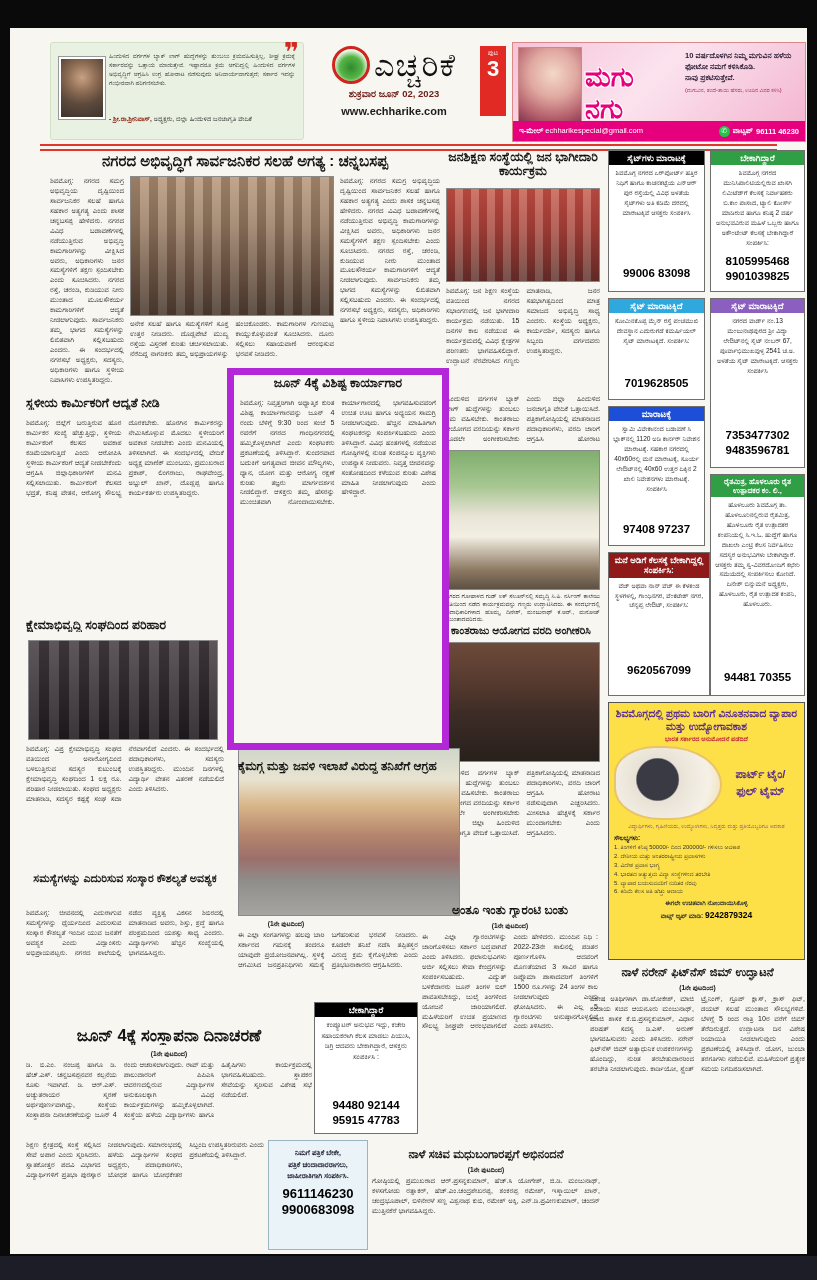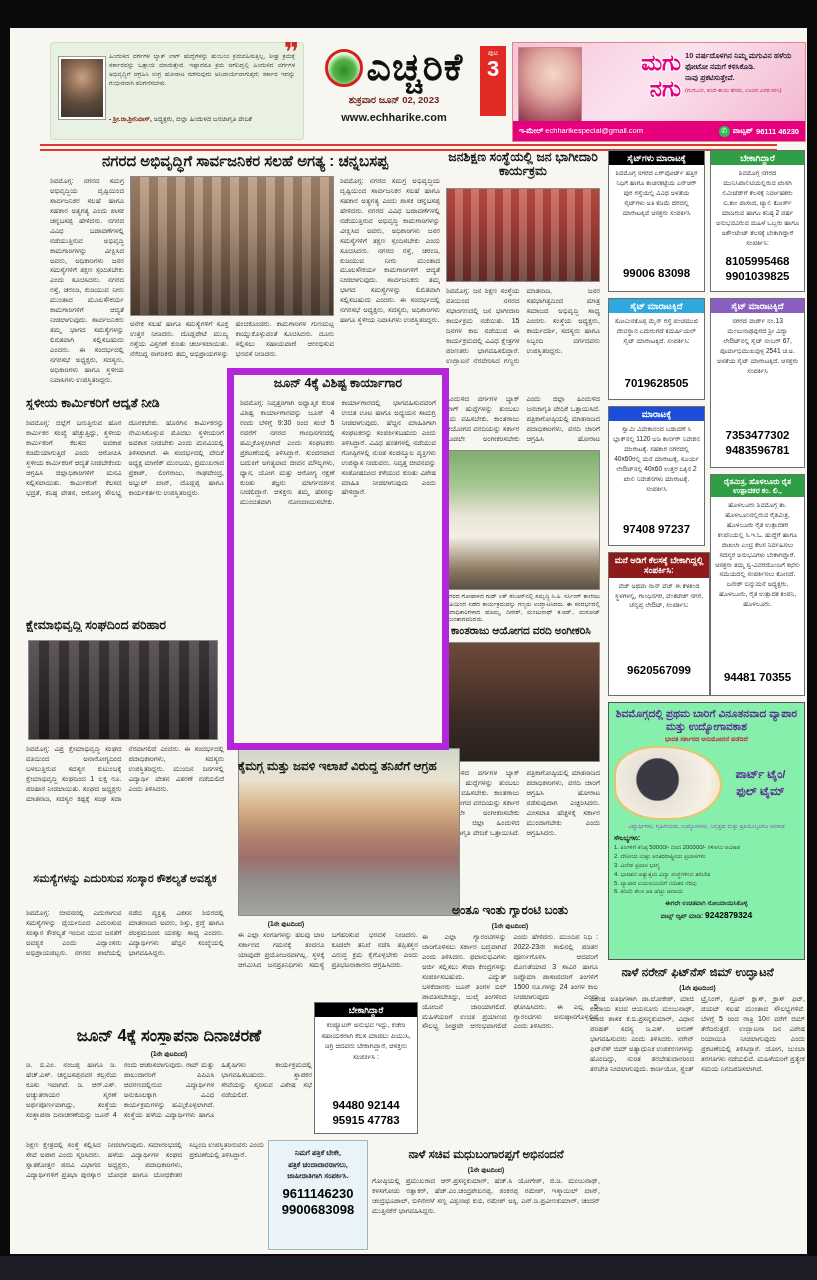--- a/index.html
+++ b/index.html
@@ -23,50 +23,50 @@
      outline:1px solid #999;background:
      radial-gradient(circle at 50% 32%, #c9a183 0%, #8a6a52 34%, #5d4a3c 60%, #3c332c 100%);}
   #quotebox .qtext{position:absolute;left:58px;top:9px;width:186px;font-size:6.2px;line-height:1.45;
      color:#333;text-align:justify;height:56px;overflow:hidden;}
   #quotebox .qsig{position:absolute;left:58px;top:72px;width:186px;font-size:6.6px;color:#222;}
   #quotebox .qsig b{color:#8c2412;}
   #masthead{text-align:center;}
   .logo-row{display:flex;align-items:center;justify-content:center;gap:4px;}
   .logo-circle{width:32px;height:32px;border-radius:50%;border:3px solid #d0241e;background:
      radial-gradient(circle at 50% 58%, #2e8b2e 0%, #57b547 45%, #eaf6e5 70%, #ffffff 100%);}
-  .mast-title{font-size:38px;font-weight:bold;color:#111;letter-spacing:1px;}
+  .mast-title{font-size:32px;font-weight:normal;color:#111;letter-spacing:1px;}
   .mast-date{font-size:9.5px;font-weight:bold;color:#70201a;margin-top:4px;}
   .mast-web{font-size:11px;font-weight:bold;color:#1c1c1c;margin-top:5px;}
   #pagenum{background:#e22a24;color:#fff;text-align:center;}
   #pagenum .pl{font-size:7px;margin-top:3px;}
   #pagenum .pn{font-size:22px;font-weight:bold;line-height:1.1;}
   #promo{background:linear-gradient(135deg,#f6c3d8 0%,#fbe3ee 45%,#f3b3cf 100%);border:1px solid #d88;}
   #promo .baby{position:absolute;left:5px;top:4px;width:62px;height:74px;border:1px solid #c88;
      background:radial-gradient(circle at 55% 35%, #f3d8c8 0%, #e0a8a0 40%, #b4606c 75%, #7e3350 100%);}
-  #promo .ptitle{position:absolute;left:72px;top:7px;width:96px;text-align:right;font-size:22px;
+  #promo .ptitle{position:absolute;left:72px;top:18px;width:96px;text-align:left;font-size:27px;
      font-weight:bold;color:#e6007e;line-height:1.2;
      text-shadow:-1px -1px 0 #fff,1px -1px 0 #fff,-1px 1px 0 #fff,1px 1px 0 #fff;}
   #promo .ptext{position:absolute;left:172px;top:7px;width:116px;font-size:7.6px;font-weight:bold;
      color:#30233a;line-height:1.45;}
   #promo .pnote{font-size:5.6px;color:#a8153f;font-weight:normal;margin-top:3px;}
   #promo .pstrip{position:absolute;left:0;top:78px;width:100%;height:20px;background:#e6007e;color:#fff;
      font-size:7.5px;display:flex;align-items:center;justify-content:space-between;padding:0 6px;box-sizing:border-box;}
   .wa{display:inline-flex;align-items:center;gap:3px;font-weight:bold;}
   .wa .ic{display:inline-flex;align-items:center;justify-content:center;width:11px;height:11px;
      border-radius:50%;background:#27c24c;color:#fff;font-size:7px;}
   #redrule{border-top:2px solid #e2352c;border-bottom:2px solid #e2352c;height:3px;}
   
   .adbox{border:1px solid #6e6e6e;background:#fff;text-align:center;box-sizing:border-box;overflow:hidden;}
   .adhead{color:#fff;font-weight:bold;font-size:8.6px;padding:2px 1px;line-height:1.2;}
   .hdr-red{background:#000000;} .hdr-green{background:#2f9e44;} .hdr-blue{background:#2fa8dd;}
   .hdr-purple{background:#8a5fc0;} .hdr-magenta{background:#1d4ed8;} .hdr-darkred{background:#8e1a1a;}
   .adbody{font-size:6.6px;line-height:1.5;padding:3px 4px 1px;color:#222;}
   .adphone{font-size:11.5px;font-weight:bold;color:#000;padding:1px 0 3px;line-height:1.25;}
   
-  #bigad{border:1.5px solid #555;background:#86efac;box-sizing:border-box;padding:4px 5px;text-align:center;overflow:hidden;}
+  #bigad{border:1.5px solid #555;background:#fde047;box-sizing:border-box;padding:4px 5px;text-align:center;overflow:hidden;}
   #bigad .t{font-size:10.5px;font-weight:bold;color:#5a2d91;line-height:1.25;}
   #bigad .ap{font-size:6.4px;font-weight:bold;color:#c2273d;margin-top:2px;}
   #bigad .imgrow{display:flex;align-items:center;margin-top:3px;}
   #bigad .laptop{width:104px;height:70px;border-radius:40% 55% 50% 45%;
      background:radial-gradient(circle at 40% 45%, #3a3a44 0%, #3a3a44 28%, #e8e2d6 30%, #f6f1e7 70%, #f0d9a0 100%);
      border:2px solid #e8c46a;}
   #bigad .mode{flex:1;font-size:11.5px;font-weight:bold;color:#5a2d91;line-height:1.5;}
   #bigad .note{font-size:5.6px;color:#7b3fae;margin-top:3px;line-height:1.4;}
   #bigad .fac{font-size:6.4px;font-weight:bold;text-align:left;margin-top:3px;color:#222;}
   #bigad ul{list-style:none;margin:1px 0 0;padding:0;text-align:left;}

